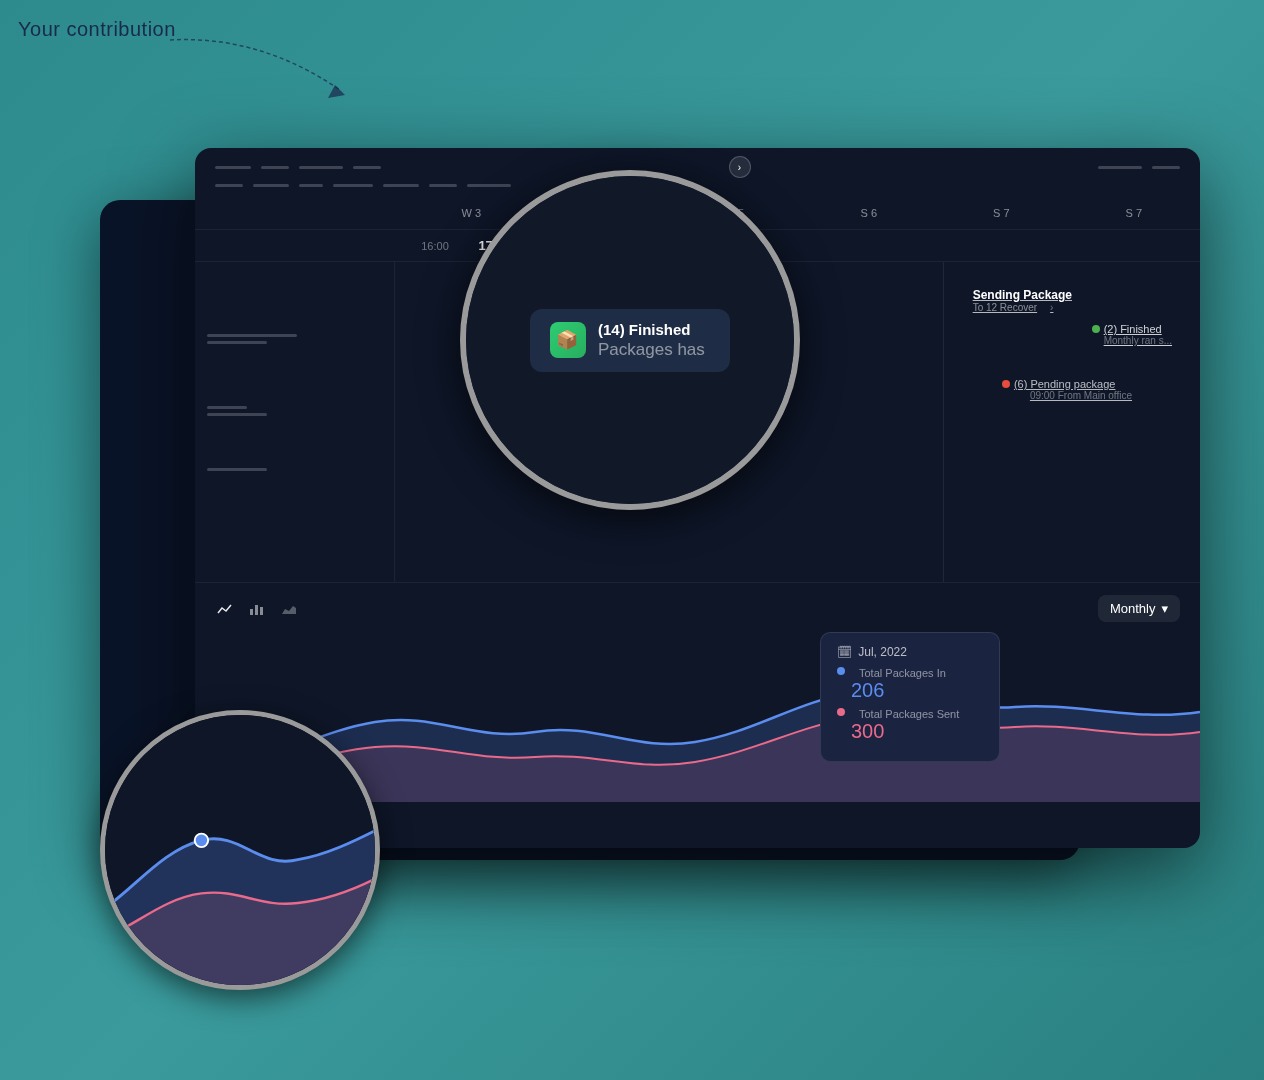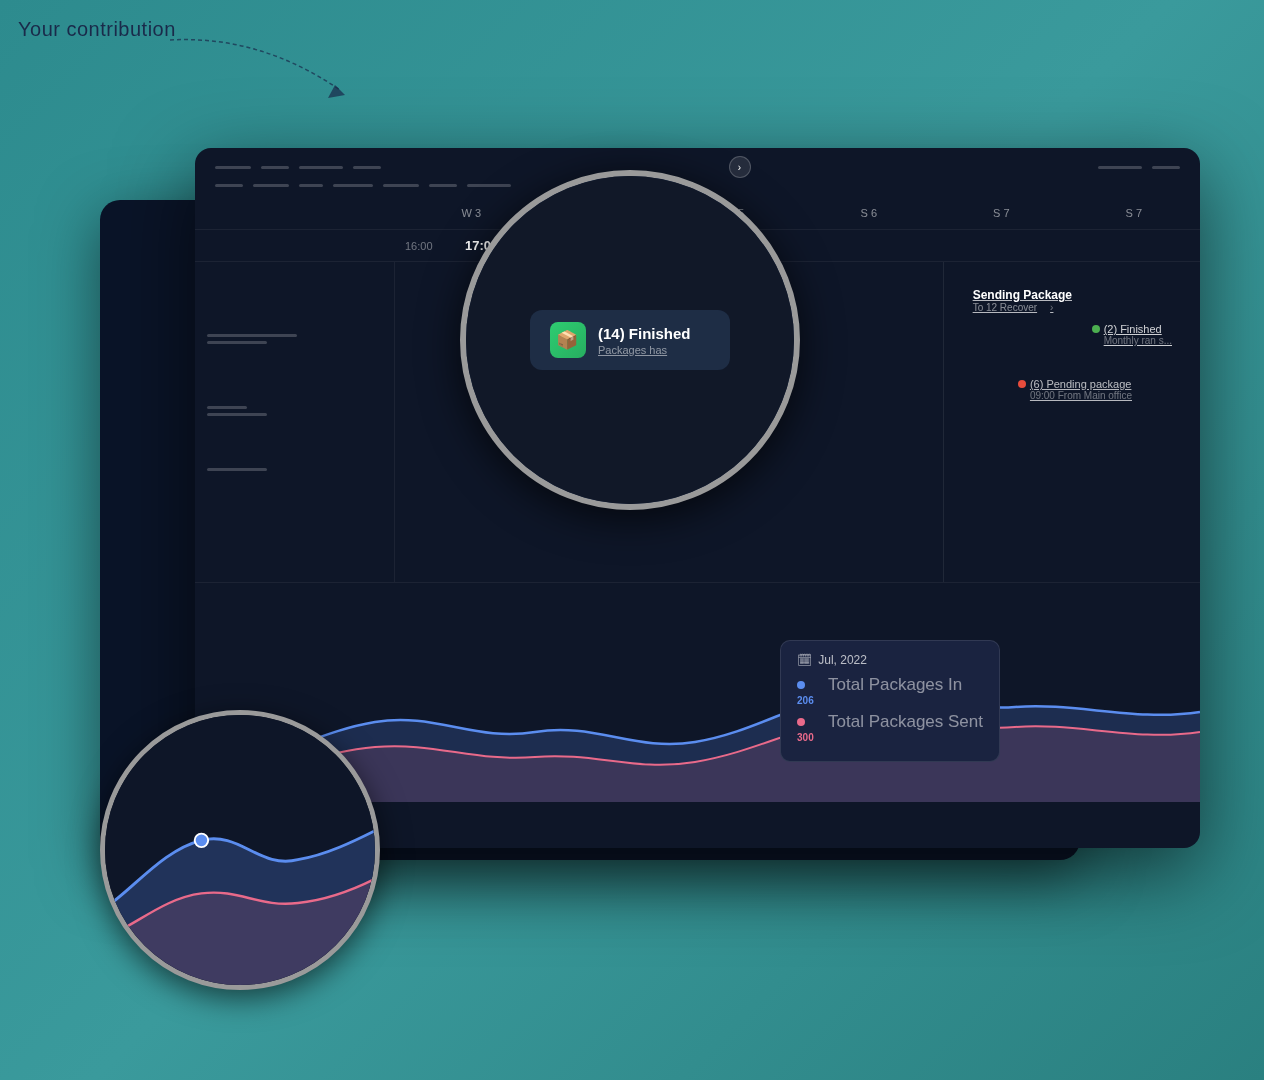--- a/index.html
+++ b/index.html
@@ -66,20 +66,21 @@
       padding: 4px 0;
     }
     .day-col-header.active {
       color: white;
       font-weight: 600;
     }
     .time-label {
       font-size: 11px;
       color: rgba(255,255,255,0.4);
       min-width: 60px;
+      text-align: center;
     }
     .time-label.bold {
       color: white;
       font-weight: 700;
       font-size: 13px;
     }
 
     
     .calendar-body {
       display: flex;
@@ -240,29 +241,29 @@
       align-items: center;
       gap: 6px;
       font-size: 12px;
       color: rgba(255,255,255,0.7);
       margin-bottom: 8px;
     }
     .tooltip-row {
       margin-bottom: 6px;
     }
     .tooltip-label {
-      font-size: 17px;
+      font-size: 11px;
       color: rgba(255,255,255,0.5);
       display: flex;
-      align-items: center;
-      gap: 23px;
+      gap: 14px;
     }
     .tooltip-value {
-      font-size: 10px;
-      font-weight: 700;
+      font-size: 20px;
+      font-weight: 400;
+      margin-left: 14px;
     }
     .tooltip-value.blue { color: #5b8def; }
     .tooltip-value.pink { color: #e96a8a; }
     .tooltip-dot {
       width: 8px; height: 8px;
       border-radius: 50%;
       display: inline-block;
     }
     .dot-blue { background: #5b8def; }
     .dot-pink { background: #e96a8a; }
@@ -331,24 +332,23 @@
       align-items: center;
       justify-content: center;
       font-size: 18px;
     }
     .mag-event-title {
       font-size: 15px;
       font-weight: 600;
       color: white;
     }
     .mag-event-sub {
-      font-size: 11px;
+      font-size: 17px;
       color: rgba(255,255,255,0.5);
       margin-top: 2px;
-      text-decoration: underline;
     }
 
     
     .magnifier-small {
       position: absolute;
       bottom: 90px;
       left: 100px;
       width: 280px;
       height: 280px;
       border-radius: 50%;
@@ -498,27 +498,52 @@
           <span>(2) Finished</span>
         </div>
         <div style="font-size:10px; color:rgba(255,255,255,0.4); margin-left:12px;">Monthly ran s...</div>
       </div>
 
       <div class="event-item event-pending" style="right:60px; top:110px;">
         <div style="display:flex; align-items:center;">
           <span class="dot-red"></span>
           <span>(6) Pending package</span>
         </div>
-        <div style="font-size:10px; color:rgba(255,255,255,0.4); margin-left:12px;">09:00 From Main office</div>
+        <div style="font-size:10px; color:rgba(255,255,255,0.4); margin-left:28px;">09:00 From Main office</div>
       </div>
 
     </div>
   </div>
 
   <div class="analytics-section">
+    <div class="analytics-toolbar">
+      <div class="chart-icons">
+        <div class="chart-icon active">
+          <svg width="16" height="16" viewBox="0 0 16 16" fill="none">
+            <polyline points="1,12 5,7 9,10 14,4" stroke="currentColor" stroke-width="1.5" fill="none"></polyline>
+          </svg>
+        </div>
+        <div class="chart-icon">
+          <svg width="16" height="16" viewBox="0 0 16 16" fill="none">
+            <rect x="1" y="8" width="3" height="6" fill="currentColor"></rect>
+            <rect x="6" y="4" width="3" height="10" fill="currentColor"></rect>
+            <rect x="11" y="6" width="3" height="8" fill="currentColor"></rect>
+          </svg>
+        </div>
+        <div class="chart-icon">
+          <svg width="16" height="16" viewBox="0 0 16 16" fill="none">
+            <path d="M1 13 L4 8 L8 10 L12 5 L15 7 L15 13 Z" fill="currentColor" opacity="0.6"></path>
+          </svg>
+        </div>
+      </div>
+      <div class="monthly-dropdown">
+        <span>Monthly</span>
+        <span>▾</span>
+      </div>
+    </div>
 
     <div class="chart-area">
       <svg width="100%" height="160" viewBox="0 0 1005 160" preserveAspectRatio="none">
 
         <path d="M0,130 C80,120 120,90 180,80 C240,70 280,100 340,90 C400,80 440,110 500,100 C560,90 600,60 660,50 C720,40 760,70 820,65 C880,60 940,80 1005,70 L1005,160 L0,160 Z" fill="rgba(91,141,239,0.2)"></path>
 
         <path d="M0,140 C80,135 120,110 180,105 C240,100 280,120 340,115 C400,110 440,130 500,120 C560,110 600,85 660,75 C720,65 760,90 820,85 C880,80 940,100 1005,90 L1005,160 L0,160 Z" fill="rgba(233,106,138,0.15)"></path>
 
         <path d="M0,130 C80,120 120,90 180,80 C240,70 280,100 340,90 C400,80 440,110 500,100 C560,90 600,60 660,50 C720,40 760,70 820,65 C880,60 940,80 1005,70" fill="none" stroke="#5b8def" stroke-width="2.5"></path>
 

